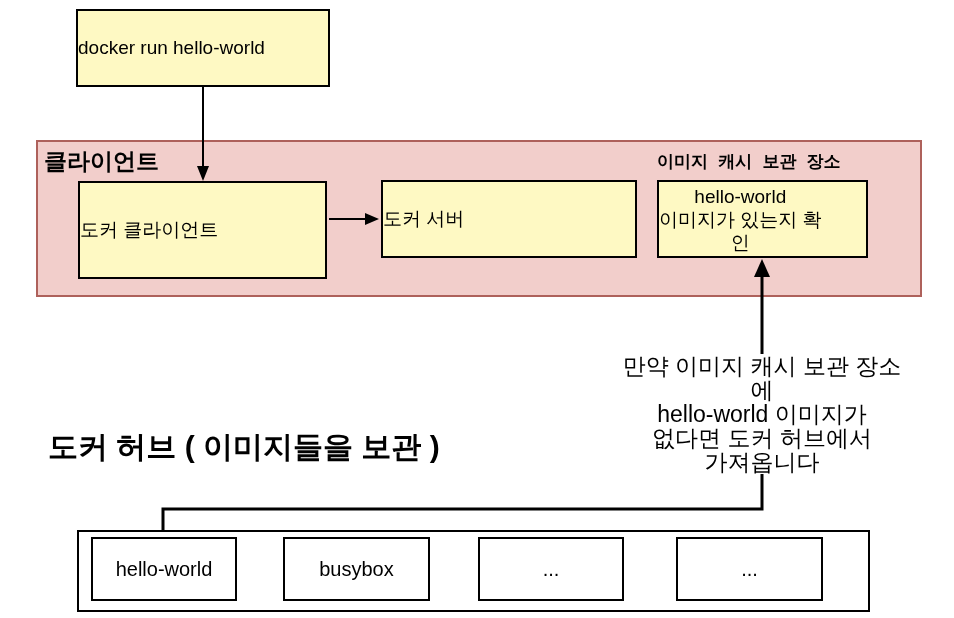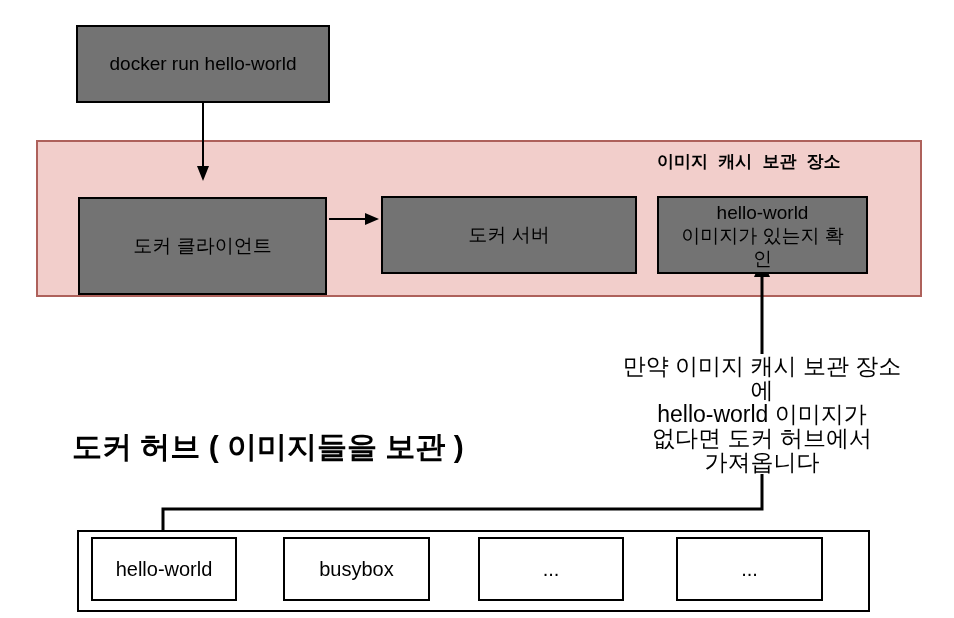--- a/index.html
+++ b/index.html
@@ -7,29 +7,27 @@
   #canvas {
     position: relative;
     width: 954px;
     height: 618px;
     background: #ffffff;
     overflow: hidden;
   }
   .abs { position: absolute; }
   .node {
     position: absolute;
-    background: #737373;
+    background: #fef9c3;
     border: 2px solid #000000;
     display: flex;
     align-items: center;
-    justify-content: center;
     text-align: center;
     box-sizing: border-box;
     z-index: 3;
-    margin-top: 16px;
   }
   .node .lbl { white-space: pre-line; }
   #command-box { left: 76px; top: 9px; width: 254px; height: 78px; font-size: 19px; }
   #client-region {
     position: absolute;
     left: 36px; top: 140px; width: 886px; height: 157px;
     border: 2px solid;
     box-sizing: border-box;
     z-index: 1;
   }
@@ -60,21 +58,20 @@
     background: #ffffff;
     font-size: 23px; line-height: 24px;
     text-align: center;
     white-space: pre-line;
     z-index: 4;
   }
   #hub-title {
     left: 48px; top: 427px;
     font-size: 30px; font-weight: bold;
     z-index: 3;
-    margin-left: 24px;
   }
   #hub-container {
     position: absolute;
     left: 77px; top: 530px; width: 793px; height: 82px;
     background: #ffffff;
     border: 2px solid #000000;
     box-sizing: border-box;
     z-index: 3;
   }
   .hub-box {
@@ -113,20 +110,21 @@
     <g>
       <polyline points="163,537 163,509 762,509 762,264" fill="none" stroke="#000" stroke-width="3"></polyline>
       <polygon points="762,259 754,277 770,277" fill="#000"></polygon>
     </g>
   </svg>
 
   <div class="node" id="command-box">
     <span class="lbl">docker run hello-world</span>
   </div>
 
+  <div class="abs" id="client-region-label">클라이언트</div>
 
   <div class="node" id="docker-client-box">
     <span class="lbl">도커 클라이언트</span>
   </div>
 
   <div class="node" id="docker-server-box">
     <span class="lbl">도커 서버</span>
   </div>
 
   <div class="abs" id="cache-title">이미지 캐시 보관 장소</div>

